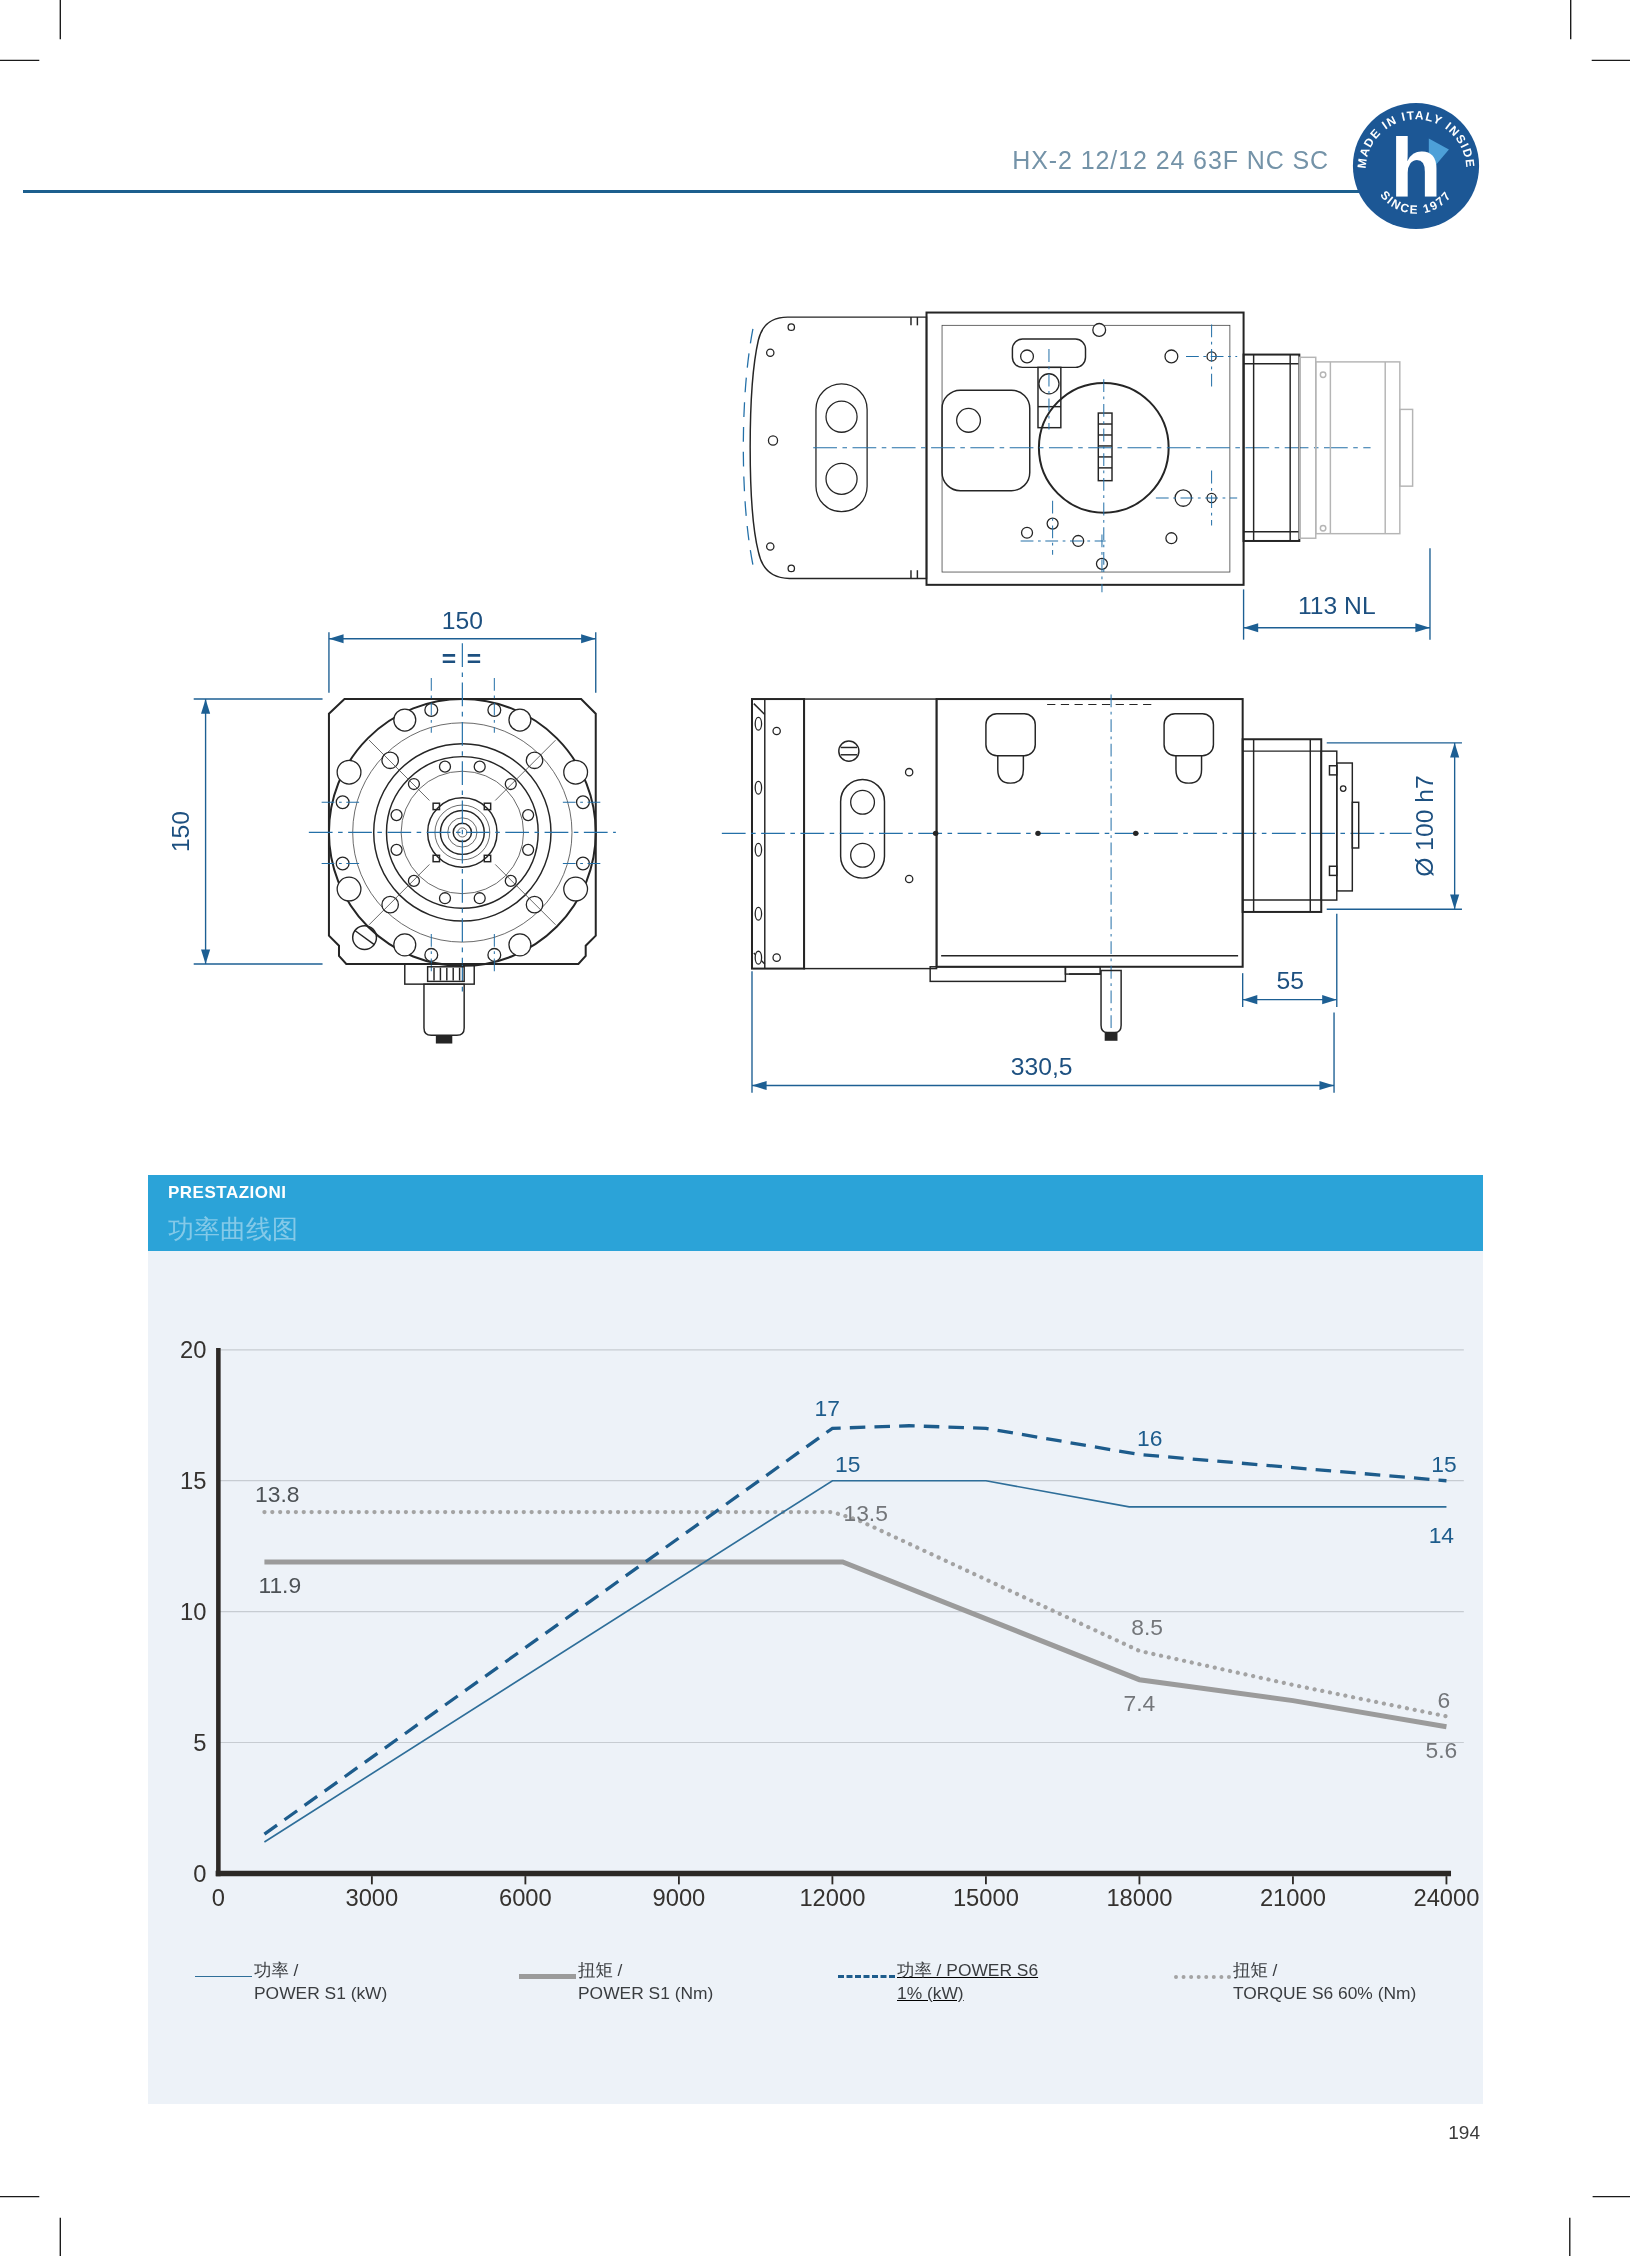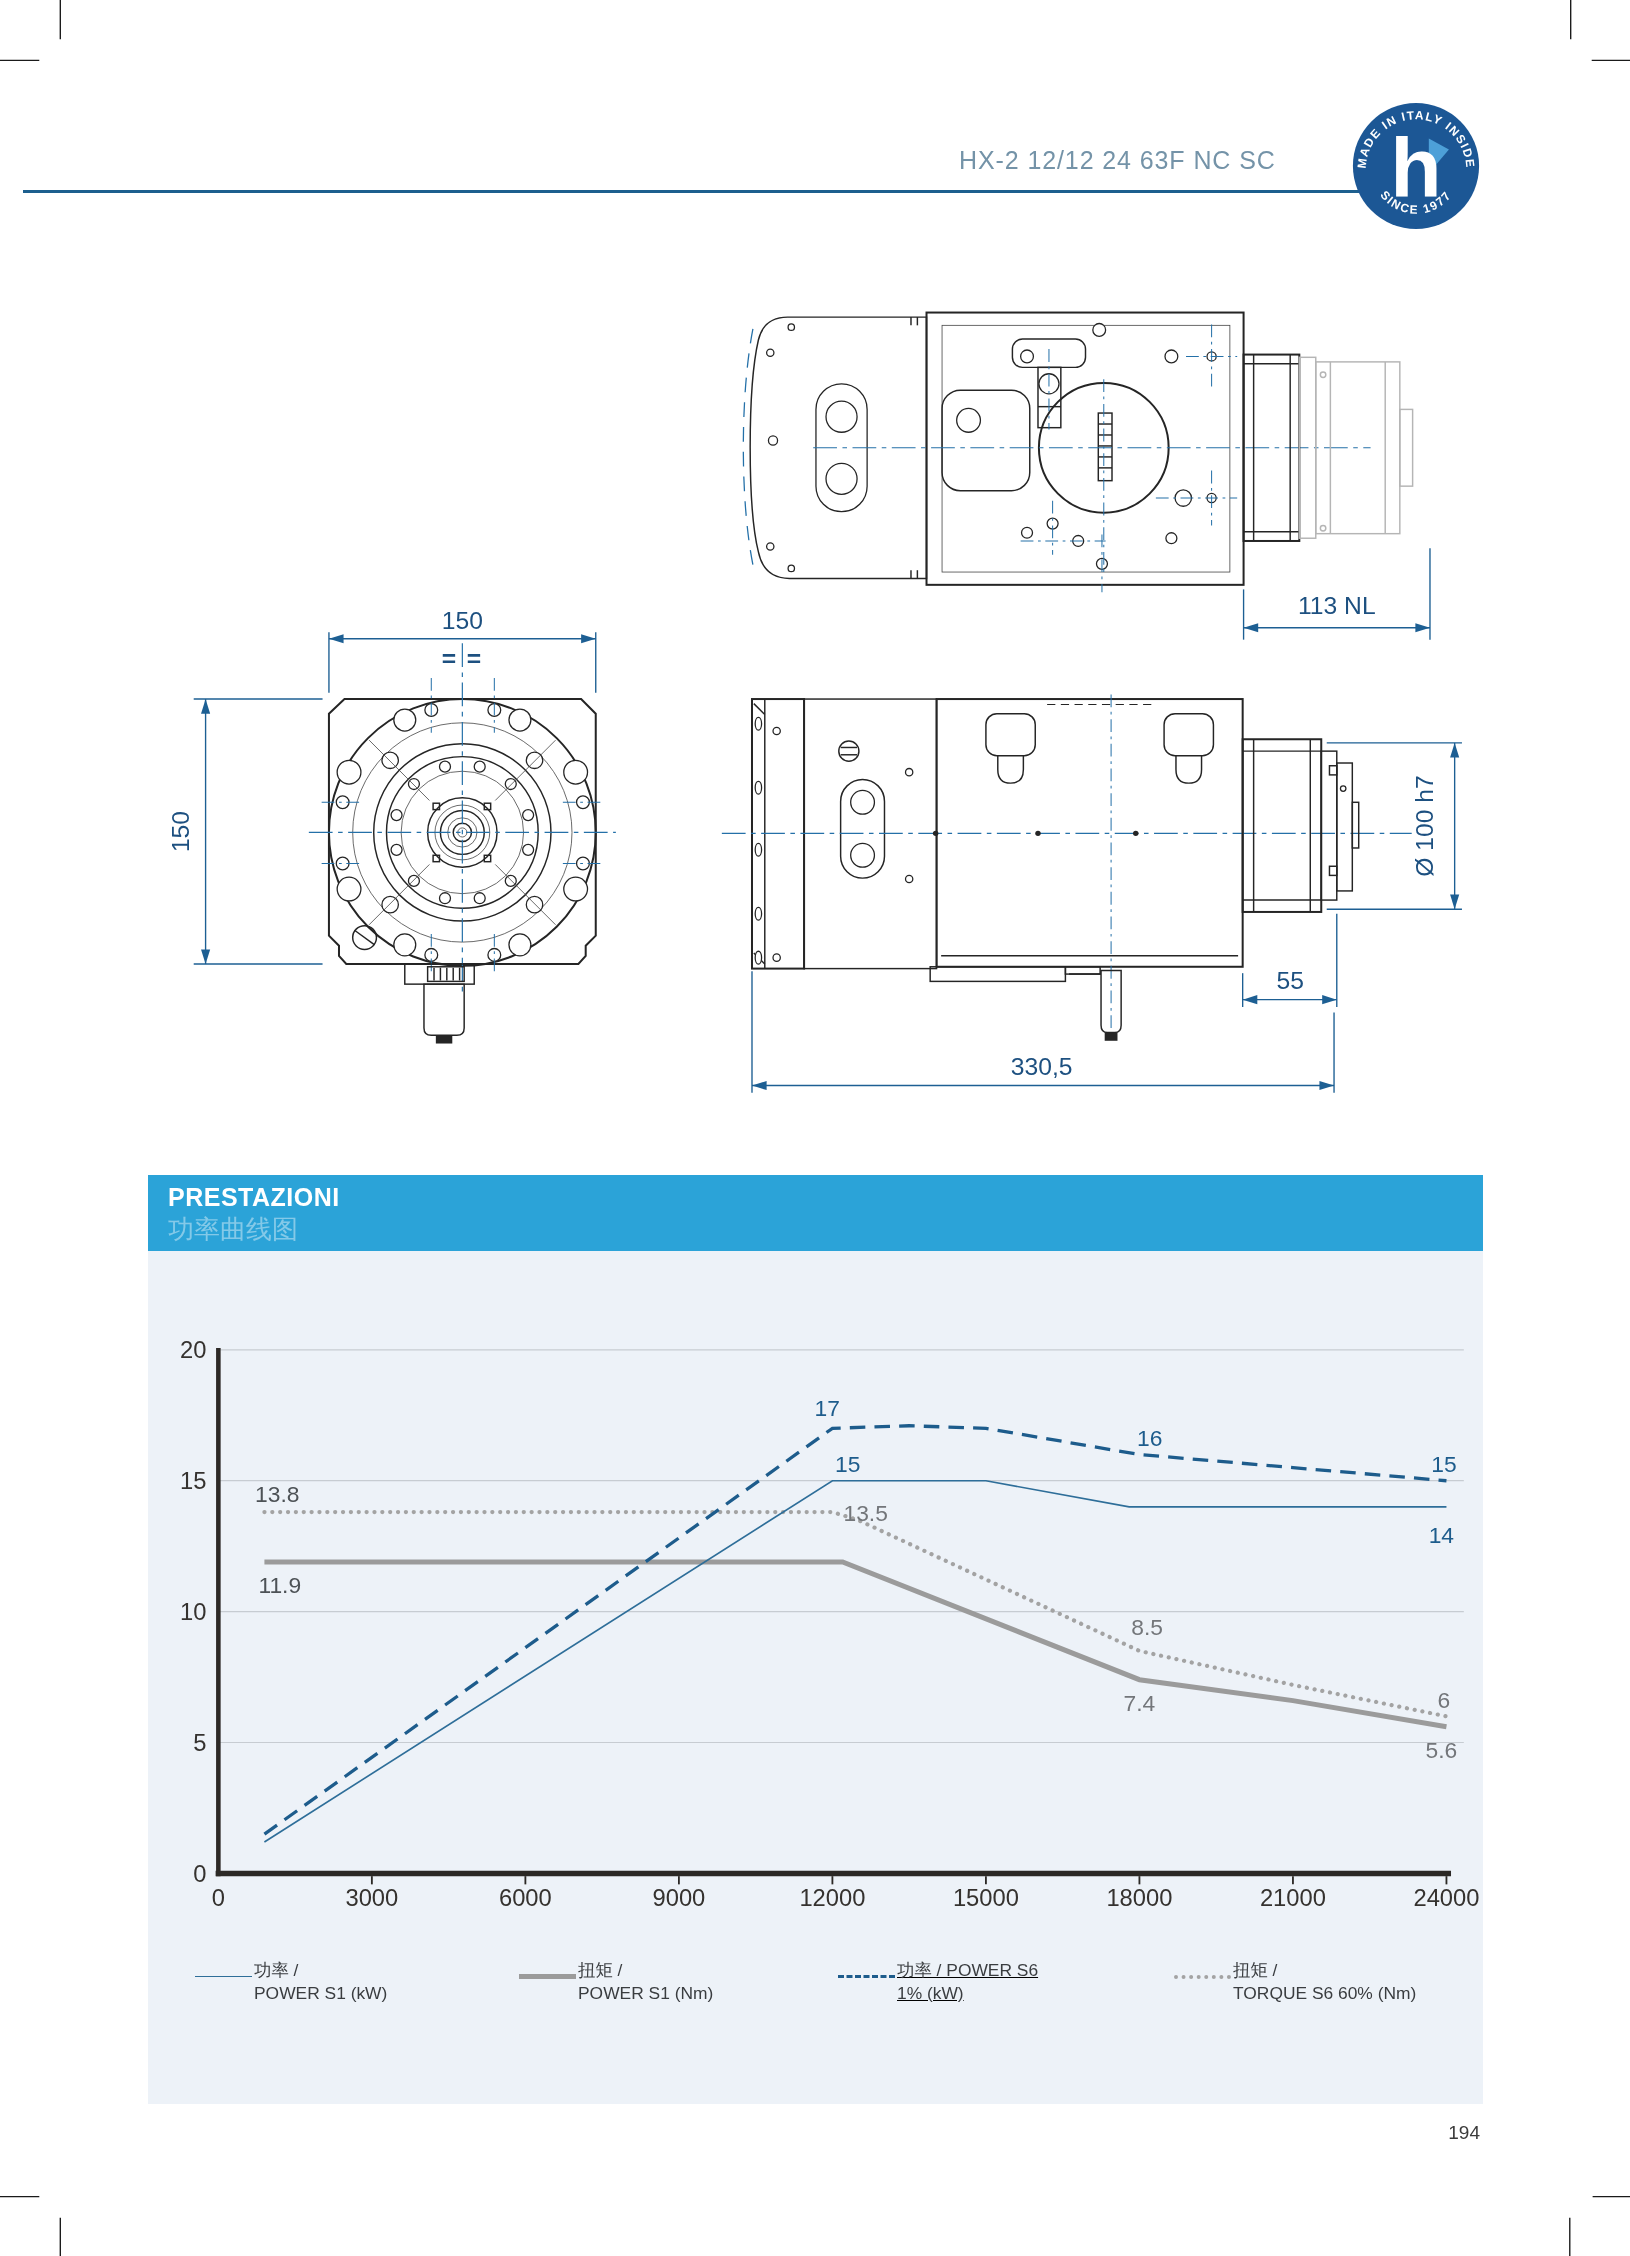--- a/index.html
+++ b/index.html
@@ -1,25 +1,25 @@
 <!DOCTYPE html>
 <html style="font-size:14.6px"><head>
 <meta charset="utf-8">
 <style>
   html,body{margin:0;padding:0;background:#888;}
   .page{position:relative;width:1631px;height:2257px;background:#ffffff;overflow:hidden;
         font-family:"Liberation Sans","DejaVu Sans",sans-serif;}
   .abs{position:absolute;}
   
-  .doc-title{position:absolute;top:146px;left:959px;width:370px;
+  .doc-title{position:absolute;top:146px;left:959px;width:370px;text-align:right;
              font-size:25px;letter-spacing:0.9px;color:#7493a8;}
   .header-rule{position:absolute;left:23px;top:190px;width:1336px;height:2.7px;background:#1d5f8e;}
   
   .section-bar{position:absolute;left:148px;top:1175px;width:1335px;height:76px;background:#2ba3d8;}
-  .section-title{position:absolute;left:20px;top:8.2px;font-size:25px;font-weight:bold;color:#ffffff;letter-spacing:0.5px;}
+  .section-title{position:absolute;left:20px;top:8.2px;font-size:17px;font-weight:bold;color:#ffffff;letter-spacing:0.5px;}
   .section-subtitle{position:absolute;left:20px;top:37px;font-size:26px;color:rgba(255,255,255,0.42);}
   .panel{position:absolute;left:148px;top:1251px;width:1335px;height:853px;background:#edf2f8;}
   
   .chart-svg{position:absolute;left:148px;top:1251px;}
   .tick{font-size:26px;fill:#35322f;}
   .anno{font-size:25px;}
   
   .legend{position:absolute;left:148px;top:1959px;width:1335px;height:64px;}
   .legend-item{position:absolute;top:0;display:flex;gap:2px;}
   .swatch{width:57px;height:0;}

